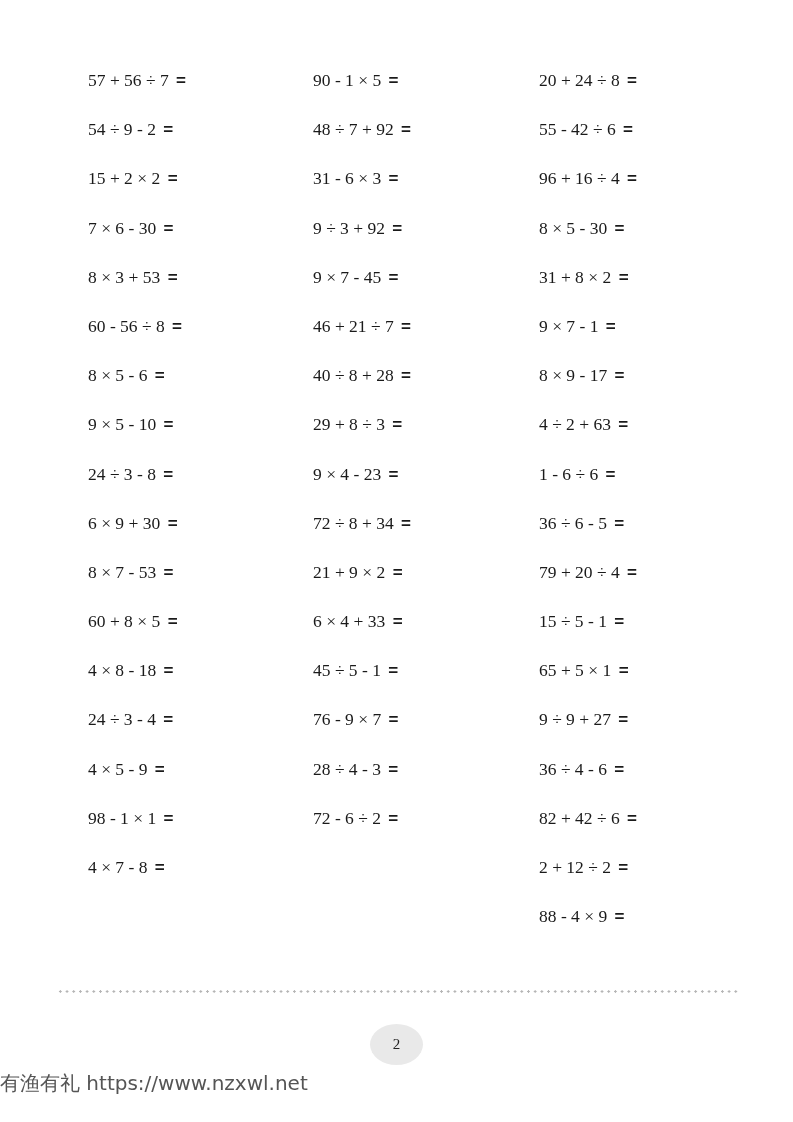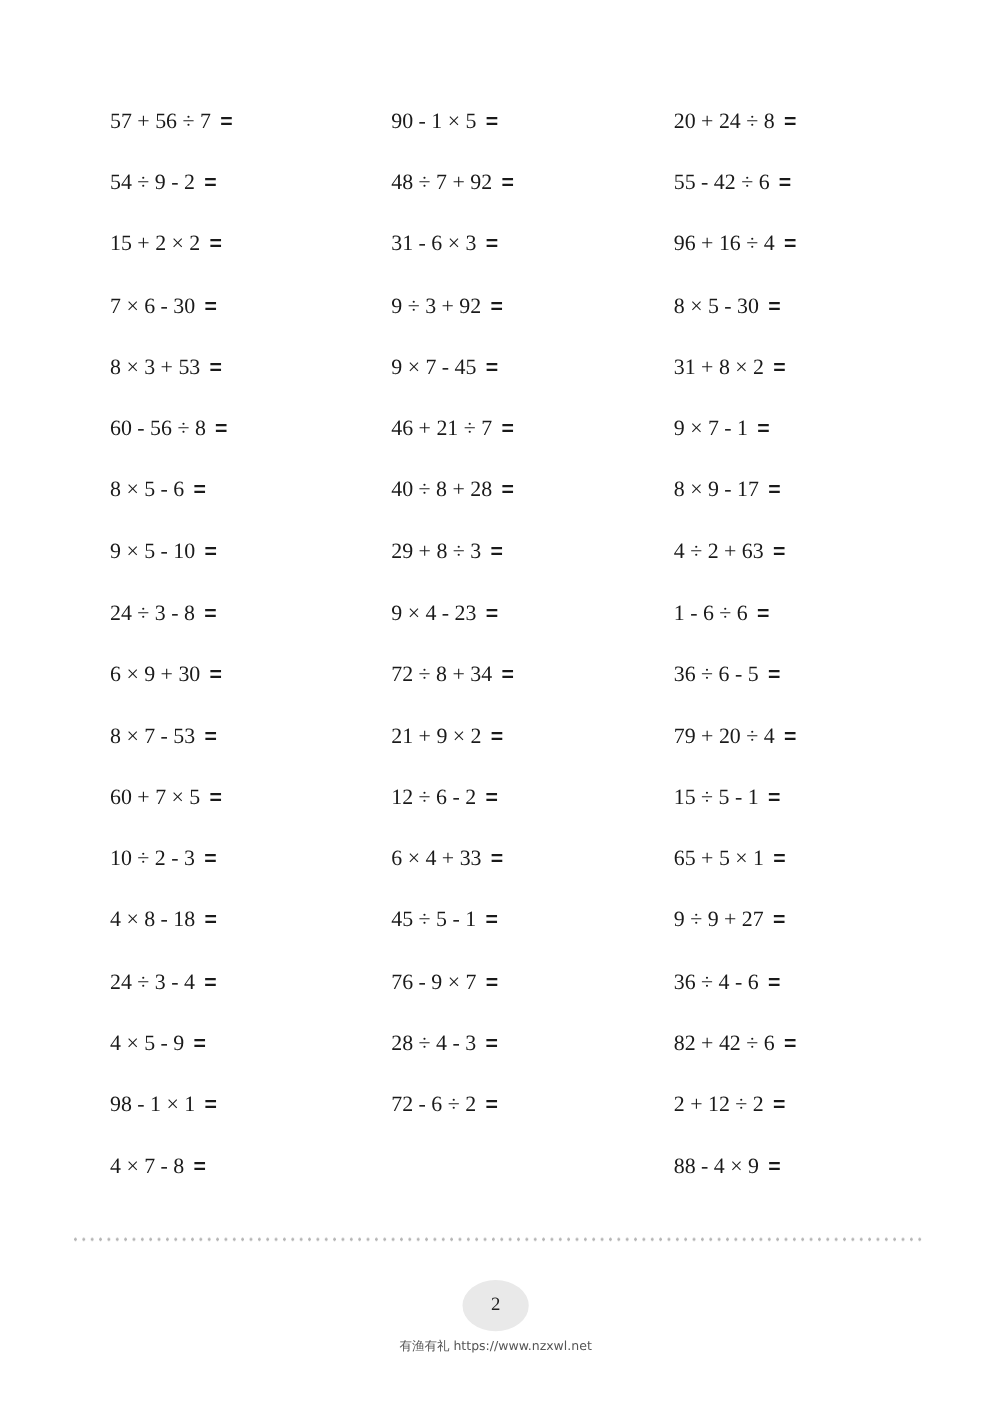--- a/index.html
+++ b/index.html
@@ -17,21 +17,21 @@
     }
     .worksheet {
       position: absolute;
       left: 0;
       top: 0;
       width: 793px;
       height: 1122px;
     }
     .column {
       position: absolute;
-      top: 84px;
+      top: 68px;
       width: 220px;
     }
     .col-1 { left: 88px; }
     .col-2 { left: 313px; }
     .col-3 { left: 539px; }
     .problem {
       height: 49.2px;
       line-height: 24px;
       font-size: 17.5px;
       white-space: nowrap;
@@ -67,63 +67,61 @@
       justify-content: center;
       font-family: "Liberation Serif", "DejaVu Serif", serif;
       font-size: 15px;
       color: #222;
     }
     .footer-text {
       position: absolute;
       left: 0;
       top: 1070px;
       width: 793px;
-      text-align: center;
+      text-align: left;
       font-family: "DejaVu Sans", "Liberation Sans", sans-serif;
-      font-size: 10px;
+      font-size: 20px;
       color: #555;
     }
   </style>
 </head>
 <body>
 
 <div class="worksheet">
   <div class="column col-1" id="col-0">
       <div class="problem"><span class="expr">57 + 56 ÷ 7</span> <span class="eq">=</span></div>
       <div class="problem"><span class="expr">54 ÷ 9 - 2</span> <span class="eq">=</span></div>
       <div class="problem"><span class="expr">15 + 2 × 2</span> <span class="eq">=</span></div>
       <div class="problem"><span class="expr">7 × 6 - 30</span> <span class="eq">=</span></div>
       <div class="problem"><span class="expr">8 × 3 + 53</span> <span class="eq">=</span></div>
       <div class="problem"><span class="expr">60 - 56 ÷ 8</span> <span class="eq">=</span></div>
       <div class="problem"><span class="expr">8 × 5 - 6</span> <span class="eq">=</span></div>
       <div class="problem"><span class="expr">9 × 5 - 10</span> <span class="eq">=</span></div>
       <div class="problem"><span class="expr">24 ÷ 3 - 8</span> <span class="eq">=</span></div>
       <div class="problem"><span class="expr">6 × 9 + 30</span> <span class="eq">=</span></div>
       <div class="problem"><span class="expr">8 × 7 - 53</span> <span class="eq">=</span></div>
-      <div class="problem"><span class="expr">60 + 7 × 5</span> <span class="eq">=</span></div>
-      <div class="problem"><span class="expr">10 ÷ 2 - 3</span> <span class="eq">=</span></div>
+      <div class="problem"><span class="expr">60 + 8 × 5</span> <span class="eq">=</span></div>
       <div class="problem"><span class="expr">4 × 8 - 18</span> <span class="eq">=</span></div>
       <div class="problem"><span class="expr">24 ÷ 3 - 4</span> <span class="eq">=</span></div>
       <div class="problem"><span class="expr">4 × 5 - 9</span> <span class="eq">=</span></div>
       <div class="problem"><span class="expr">98 - 1 × 1</span> <span class="eq">=</span></div>
       <div class="problem"><span class="expr">4 × 7 - 8</span> <span class="eq">=</span></div>
     </div>
   <div class="column col-2" id="col-1">
       <div class="problem"><span class="expr">90 - 1 × 5</span> <span class="eq">=</span></div>
       <div class="problem"><span class="expr">48 ÷ 7 + 92</span> <span class="eq">=</span></div>
       <div class="problem"><span class="expr">31 - 6 × 3</span> <span class="eq">=</span></div>
       <div class="problem"><span class="expr">9 ÷ 3 + 92</span> <span class="eq">=</span></div>
       <div class="problem"><span class="expr">9 × 7 - 45</span> <span class="eq">=</span></div>
       <div class="problem"><span class="expr">46 + 21 ÷ 7</span> <span class="eq">=</span></div>
       <div class="problem"><span class="expr">40 ÷ 8 + 28</span> <span class="eq">=</span></div>
       <div class="problem"><span class="expr">29 + 8 ÷ 3</span> <span class="eq">=</span></div>
       <div class="problem"><span class="expr">9 × 4 - 23</span> <span class="eq">=</span></div>
       <div class="problem"><span class="expr">72 ÷ 8 + 34</span> <span class="eq">=</span></div>
       <div class="problem"><span class="expr">21 + 9 × 2</span> <span class="eq">=</span></div>
-      <div class="problem"><span class="expr">12 ÷ 6 - 2</span> <span class="eq">=</span></div>
       <div class="problem"><span class="expr">6 × 4 + 33</span> <span class="eq">=</span></div>
       <div class="problem"><span class="expr">45 ÷ 5 - 1</span> <span class="eq">=</span></div>
       <div class="problem"><span class="expr">76 - 9 × 7</span> <span class="eq">=</span></div>
       <div class="problem"><span class="expr">28 ÷ 4 - 3</span> <span class="eq">=</span></div>
       <div class="problem"><span class="expr">72 - 6 ÷ 2</span> <span class="eq">=</span></div>
     </div>
   <div class="column col-3" id="col-2">
       <div class="problem"><span class="expr">20 + 24 ÷ 8</span> <span class="eq">=</span></div>
       <div class="problem"><span class="expr">55 - 42 ÷ 6</span> <span class="eq">=</span></div>
       <div class="problem"><span class="expr">96 + 16 ÷ 4</span> <span class="eq">=</span></div>

